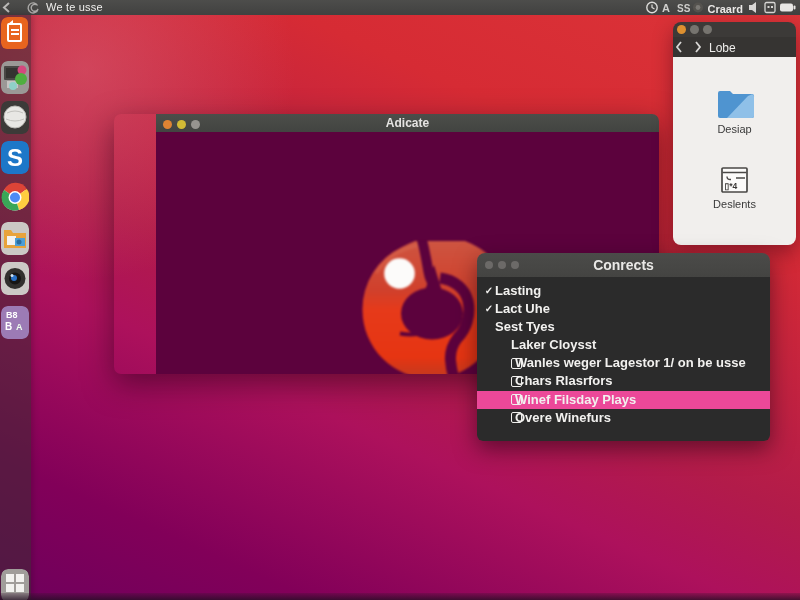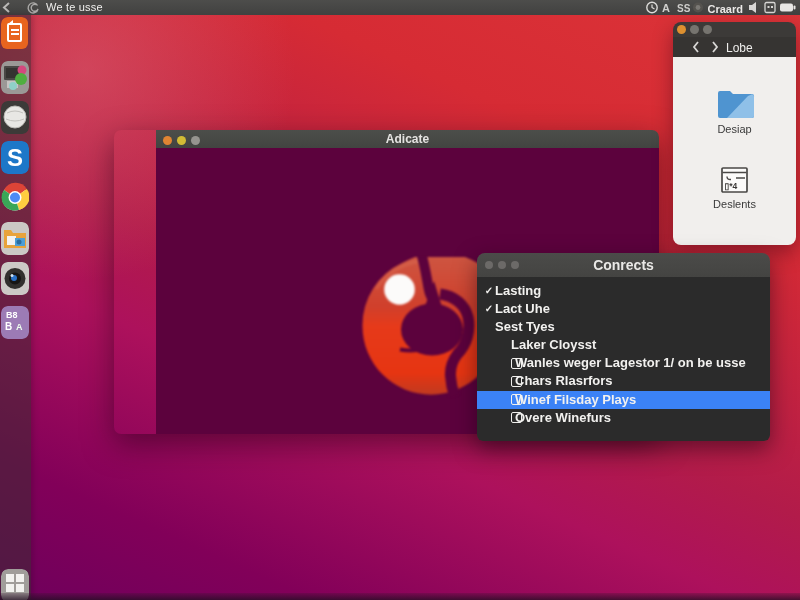--- a/index.html
+++ b/index.html
@@ -25,61 +25,61 @@
 .launcher {
   position:absolute; left:0; top:15px; width:31px; height:585px;
   background:rgba(58,44,50,0.55);
   box-shadow:2px 0 6px rgba(40,0,30,0.25);
 }
 .licon {
   position:absolute; left:1px; width:28px; height:33px; border-radius:7px;
 }
 
 .mainwin {
-  position:absolute; left:114px; top:130px; width:545px; height:304px;
+  position:absolute; left:114px; top:114px; width:545px; height:260px;
   border-radius:7px; overflow:hidden;
   box-shadow:0 10px 30px rgba(30,0,20,0.5);
   padding-left:42px;
 }
 .mw-title {
   height:18px; background:linear-gradient(#4c4e4a, #424441);
   position:relative; text-align:center;
   color:#e4e3e1; font-size:12px; line-height:18px; font-weight:bold;
 }
 .dot { position:absolute; border-radius:50%; width:9px; height:9px; top:6px; }
 .mw-body { height:342px; background:#5c023d; position:relative; }
 
 .filepanel {
   position:absolute; left:673px; top:22px; width:123px; height:223px;
   border-radius:8px; overflow:hidden;
   box-shadow:0 8px 20px rgba(40,0,20,0.4);
 }
 .fp-title { height:15px; background:#3c3a38; position:relative; }
-.fp-tool { height:20px; background:#363432; position:relative; color:#e8e7e5;padding-left:17px; }
+.fp-tool { height:20px; background:#363432; position:relative; color:#e8e7e5; }
 .fp-body { height:188px; background:#f1efed; position:relative; }
 .fp-label { position:absolute; width:100%; text-align:center; font-size:11px; color:#3a3a3a; }
 
 .popup {
   position:absolute; left:477px; top:253px; width:293px; height:188px;
   border-radius:8px 8px 6px 6px; overflow:hidden;
   box-shadow:0 8px 22px rgba(20,0,15,0.5);
 }
 .pp-title { height:24px; background:linear-gradient(#4b4b49, #444442); position:relative; text-align:center;
   color:#e9e8e6; font-size:14px; line-height:24px; font-weight:bold; }
 .pp-dot { position:absolute; width:8px; height:8px; border-radius:50%; background:#6c6a68; top:8px; }
 .pp-body { height:164px; background:#2b2b2b; position:relative; padding-top:5px; }
 .row { position:relative; height:18.1px; color:#f2f1ef; font-size:13px; font-weight:600;
   line-height:18.1px; white-space:nowrap; }
 .row .mark { position:absolute; left:5px; top:0; width:14px; text-align:center; font-size:10px; }
 .row .t1 { position:absolute; left:18px; }
 .row .t2 { position:absolute; left:34px; }
 .row .cb { position:absolute; left:34px; top:3.5px; width:11px; height:11px;
   border:1.8px solid #f0efed; border-radius:2px; background:transparent; }
 .row .tcb { position:absolute; left:38px; }
-.row.hl { background:#3b82f6; }
+.row.hl { background:#ec4899; }
 .bottomstrip { position:absolute; left:0; bottom:0; width:800px; height:7px;
   background:linear-gradient(rgba(60,20,50,0.25), rgba(35,15,35,0.75)); }
 </style>
 </head>
 <body>
 
 <div class="topbar">
   <svg class="tb-left" width="120" height="15">
     <path d="M9 3 L4 7.5 L9 12" stroke="#b9b8b6" stroke-width="2" fill="none"></path>
     <path d="M37.5 5.5 A5 5 0 1 0 38 9 A3.5 3.5 0 1 1 36 4.5" stroke="#aaa9a7" stroke-width="1.4" fill="none"></path>

